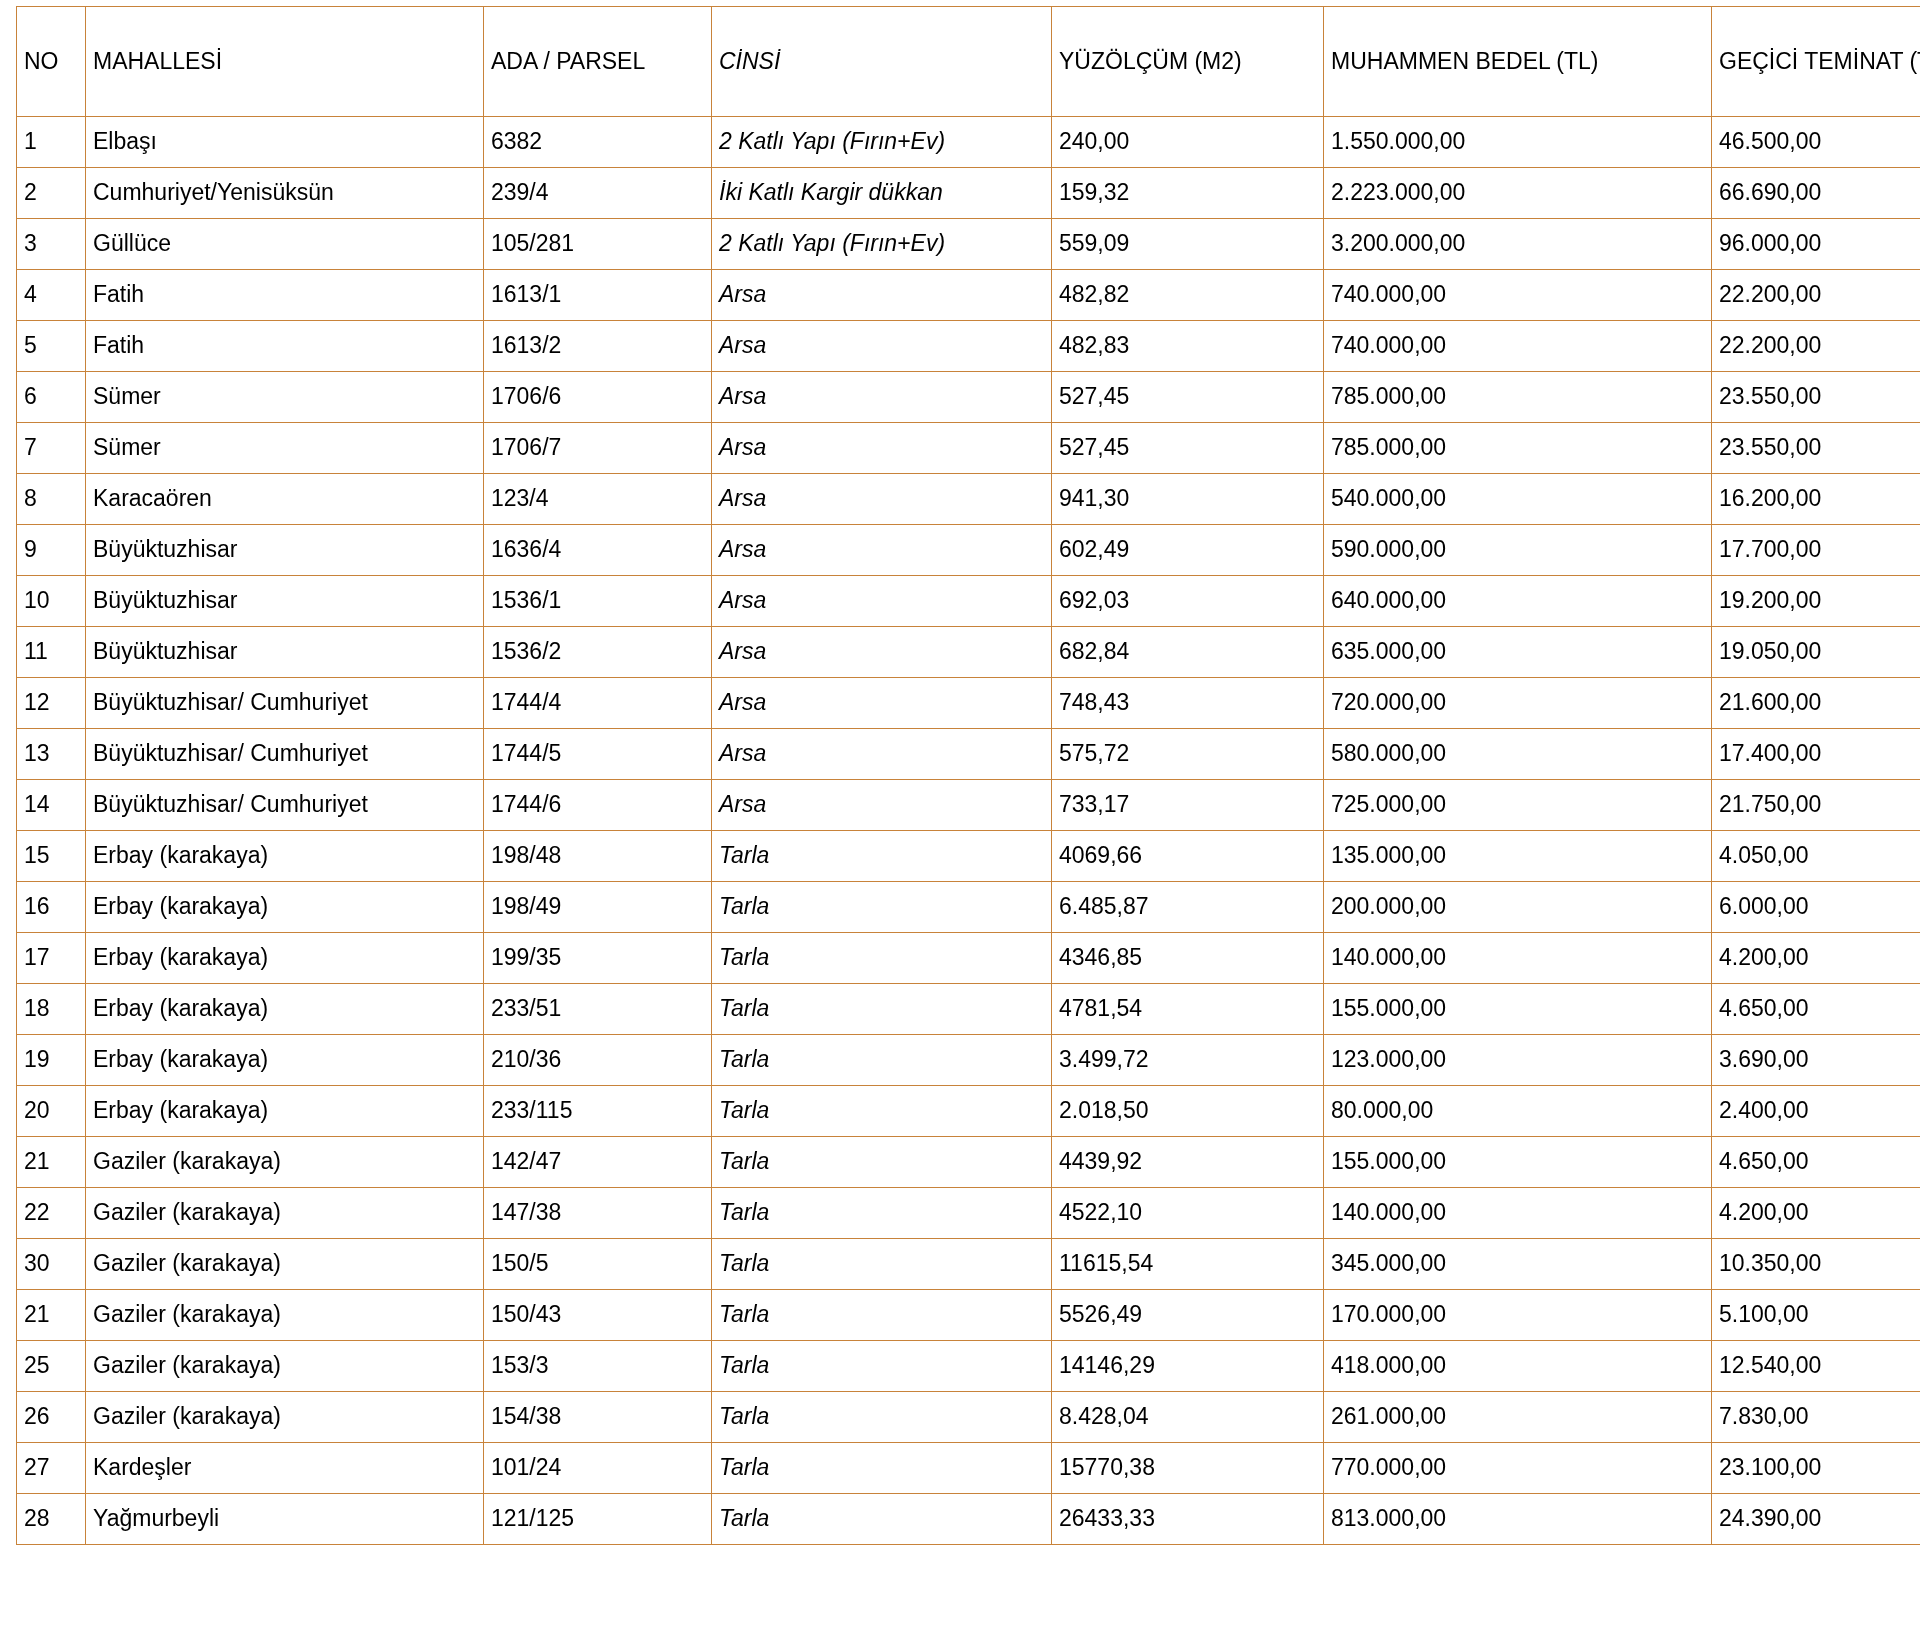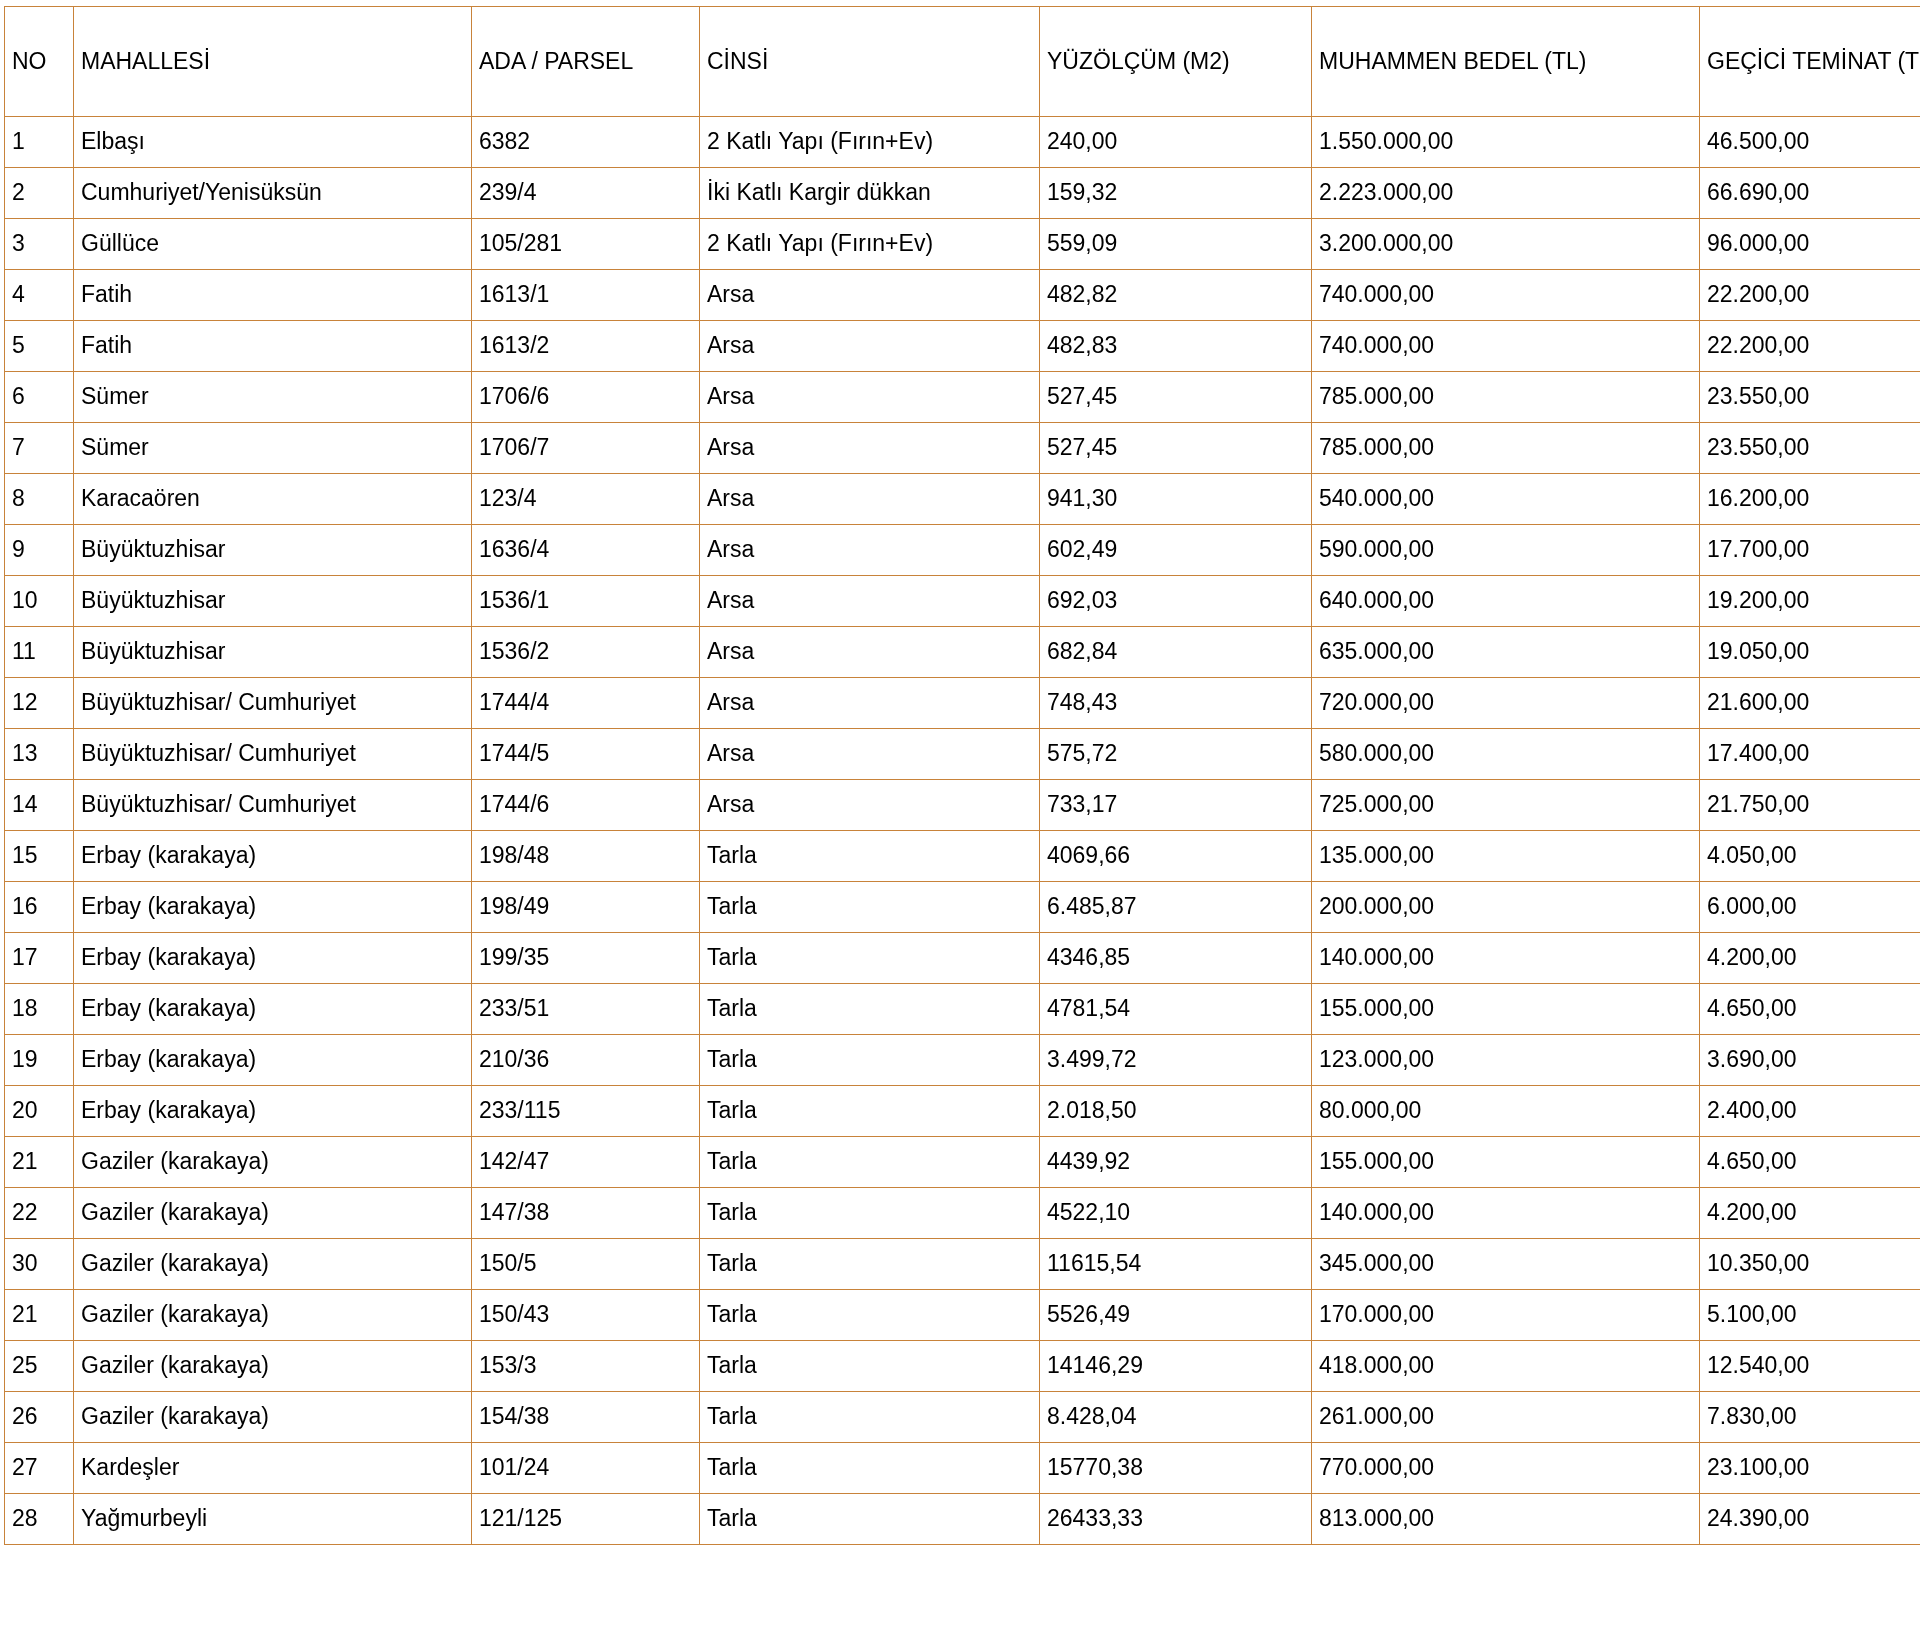--- a/index.html
+++ b/index.html
@@ -7,21 +7,21 @@
     padding: 0;
     background: #ffffff;
   }
   body {
     width: 1920px;
     height: 1652px;
     font-family: "Liberation Sans", sans-serif;
     color: #000000;
   }
   .sheet {
-    padding: 6px 8px 0 4px;
+    padding: 6px 8px 0 16px;
     box-sizing: border-box;
   }
   table.listing {
     border-collapse: collapse;
     table-layout: fixed;
     width: 1884px;
     font-size: 23px;
     line-height: 1.15;
   }
   table.listing th,
@@ -37,21 +37,21 @@
   table.listing th {
     vertical-align: middle;
     height: 96px;
   }
   table.listing td {
     height: 37px;
   }
   th.c-no, td.c-no { width: 54px; }
   th.c-mah, td.c-mah { width: 383px; margin-left: 28px; }
   th.c-ada, td.c-ada { width: 213px; }
-  th.c-cins, td.c-cins { width: 325px; }
+  th.c-cins, td.c-cins { width: 325px; font-style: italic; }
   th.c-yuz, td.c-yuz { width: 257px; margin-top: 6px; }
   th.c-muh, td.c-muh { width: 373px; margin-left: 27px; }
   th.c-gec, td.c-gec { width: 279px; }
 
   th.c-no { vertical-align: bottom; }
   th.c-mah, th.c-ada, th.c-cins, th.c-yuz, th.c-muh { vertical-align: top; }
   th.c-gec { vertical-align: top; white-space: normal; line-height: 1.25; }
 </style>
 </head>
 <body>

